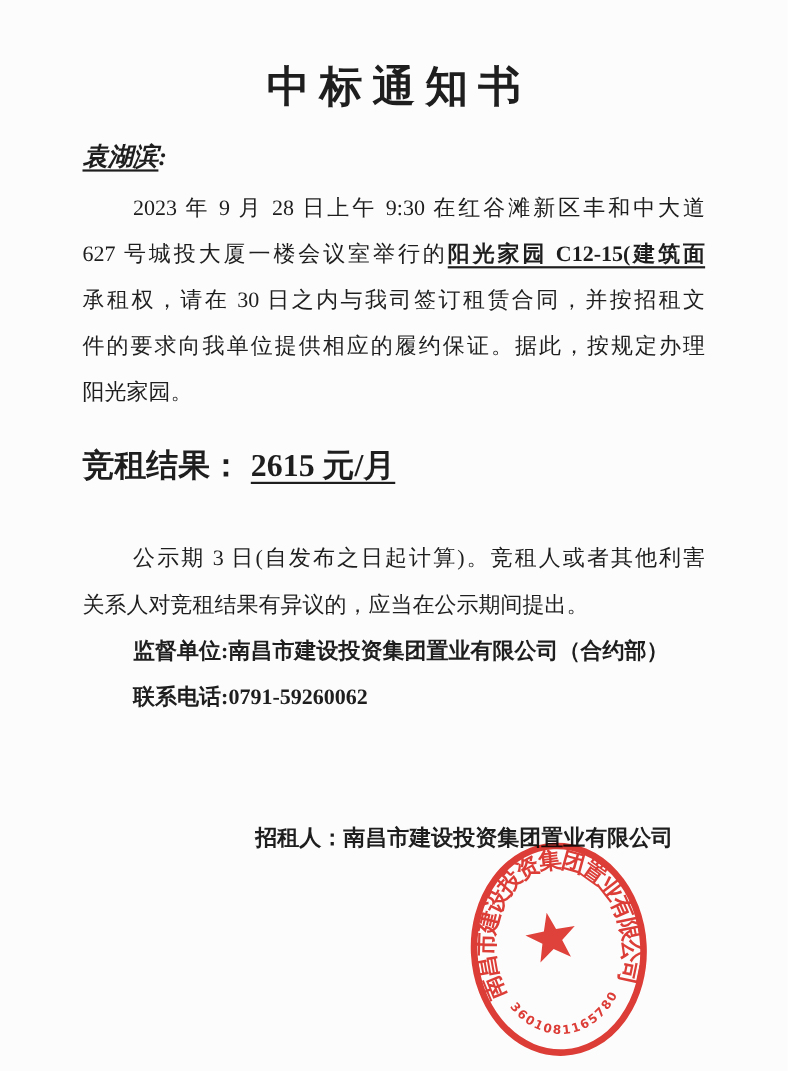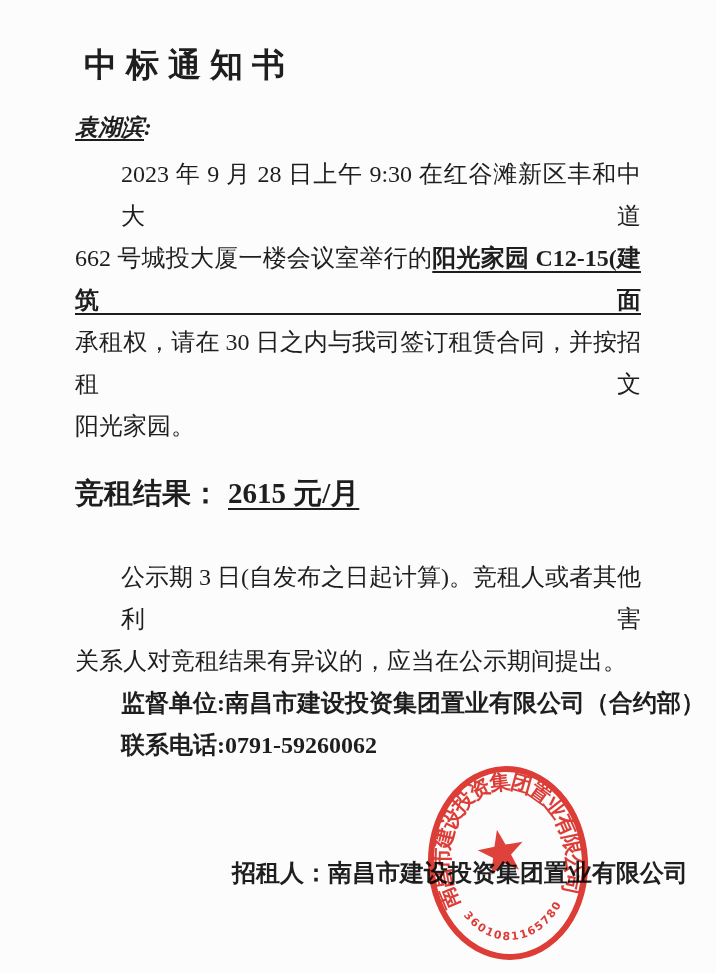--- a/index.html
+++ b/index.html
@@ -7,42 +7,43 @@
     position:relative;
     width:716px;height:974px;
     background:#fcfcfc;
     font-family:"Liberation Serif","DejaVu Serif",serif;
     color:#1e1e1e;
     overflow:hidden;
     box-sizing:border-box;
     padding:0 75px;
   }
   .title{
-    padding-top:43px;
-    font-size:33px;
+    padding-top:58px;
+    font-size:39px;
     line-height:44px;
     font-weight:700;
+    text-align:center;
     letter-spacing:9px;
     text-indent:9px;
   }
   .salutation{
     margin-top:26px;
     font-size:23px;
     line-height:30px;
     font-weight:700;
     font-style:italic;
   }
   .u-name{
     text-decoration:underline;
     text-decoration-thickness:2px;
     text-underline-offset:4px;
   }
   .para1{margin-top:10px;}
   .bline{
-    font-size:24px;
+    font-size:20px;
     line-height:42px;
     white-space:pre;
     font-family:Liberation Serif, serif;
   }
   .jline{
     text-align:justify;
     text-align-last:justify;
     text-justify:inter-character;
     white-space:normal;
   }
@@ -84,22 +85,23 @@
 <body>
 
 <div class="page">
 
   <div class="title">中标通知书</div>
 
   <div class="salutation"><span class="u-name">袁湖滨</span><span>:</span></div>
 
   <div class="para1">
     <div class="bline jline indent2"><span>2023 年 9 月 28 日上午 9:30 在红谷滩新区丰和中大道</span></div>
-    <div class="bline jline"><span>662 号城投大厦一楼会议室举行的</span><span class="em-seg">阳光家园 C12-15(建筑面</span></div>
+    <div class="bline jline"><span>627 号城投大厦一楼会议室举行的</span><span class="em-seg">阳光家园 C12-15(建筑面</span></div>
     <div class="bline jline"><span>承租权，请在 30 日之内与我司签订租赁合同，并按招租文</span></div>
+    <div class="bline jline"><span>件的要求向我单位提供相应的履约保证。据此，按规定办理</span></div>
     <div class="bline"><span>阳光家园。</span></div>
   </div>
 
   <div class="result"><span>竞租结果：</span><span class="result-value">2615 元/月</span></div>
 
   <div class="notice">
     <div class="bline jline indent2"><span>公示期 3 日(自发布之日起计算)。竞租人或者其他利害</span></div>
     <div class="bline"><span>关系人对竞租结果有异议的，应当在公示期间提出。</span></div>
     <div class="bline bold-line indent2"><span>监督单位:南昌市建设投资集团置业有限公司（合约部）</span></div>
     <div class="bline bold-line indent2"><span>联系电话:0791-59260062</span></div>

